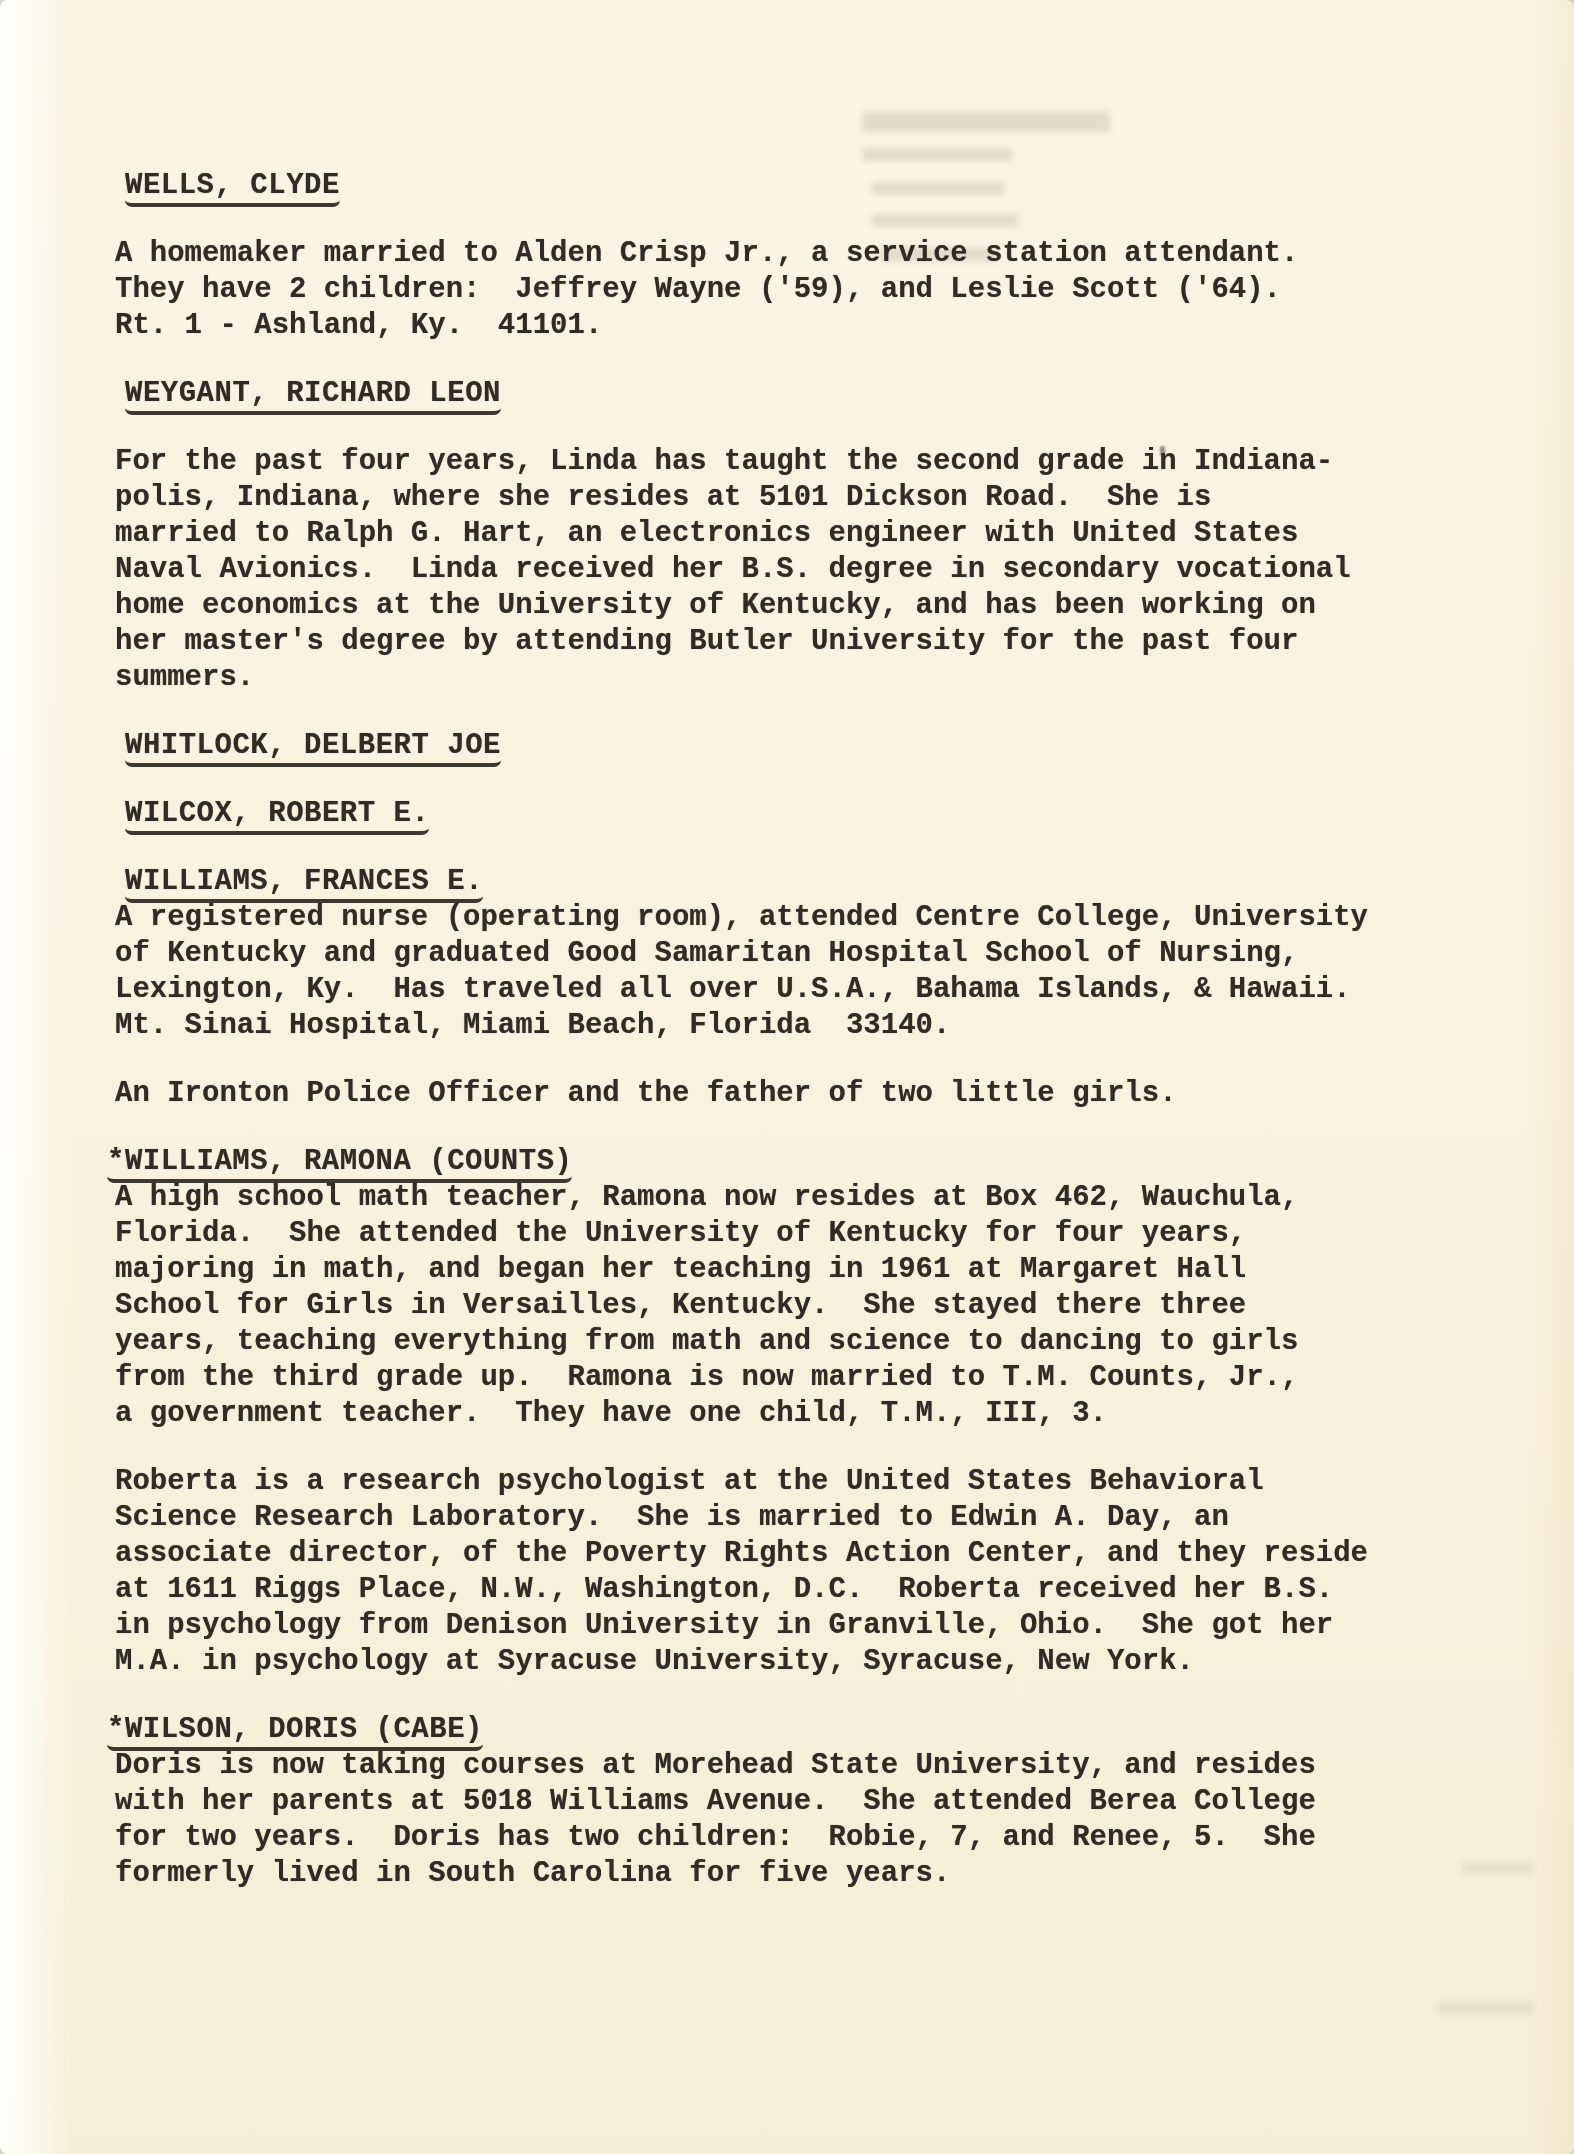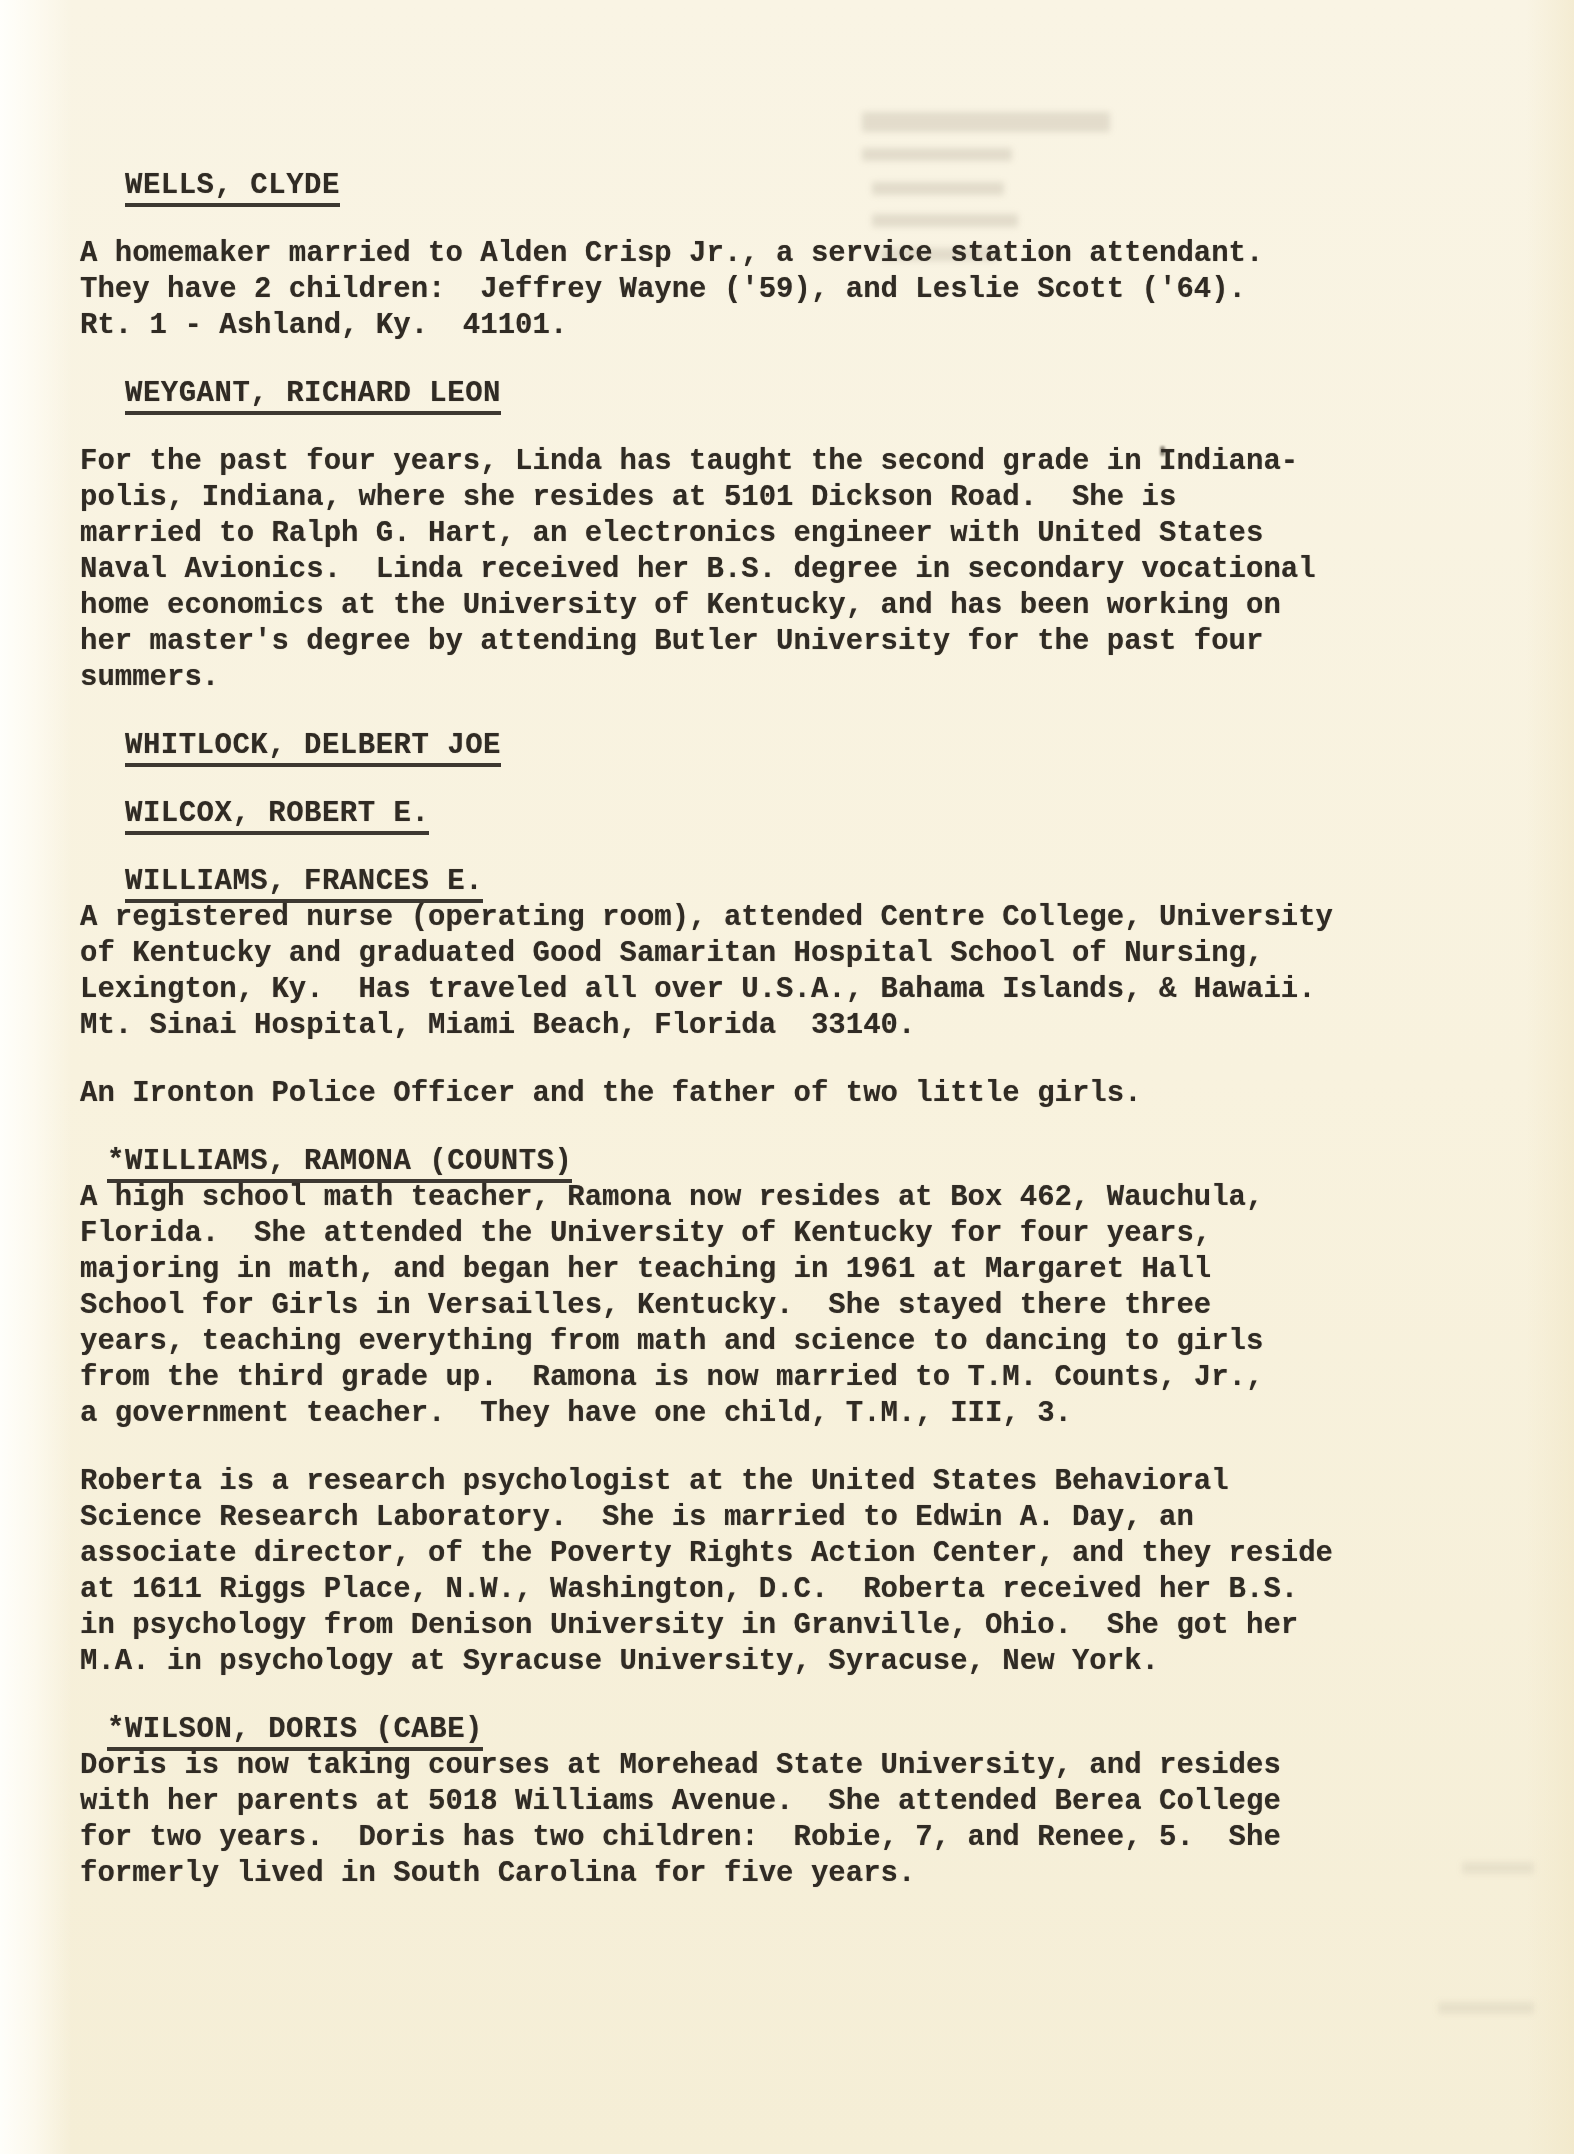--- a/index.html
+++ b/index.html
@@ -1,15 +1,15 @@
 <!DOCTYPE html>
 <html><head>
 <meta charset="utf-8">
 <style>
-  * { margin: 0; padding: 0; box-sizing: border-box; }
+  * { margin: 0; padding: 0; box-sizing: border-box; border-radius: 7px; }
   html, body { width: 1574px; height: 2154px; }
   body { background: #d8d2c2; }
 
   .page {
     position: relative;
     width: 1574px;
     height: 2154px;
     overflow: hidden;
     background:
       linear-gradient(90deg, rgba(255,255,252,0.95) 0px, rgba(255,253,246,0.70) 34px, rgba(248,242,222,0) 72px),
@@ -33,21 +33,21 @@
   .heading {
     display: inline-block;
     line-height: 30px;
     padding-bottom: 2px;
     border-bottom: 4px solid rgba(44,40,34,0.92);
     letter-spacing: 0.5px;
     white-space: pre;
   }
 
   .body {
-    margin-left: 80px;
+    margin-left: 115px;
     white-space: pre;
   }
 
   
   .ghost {
     position: absolute;
     background: rgba(110,100,78,0.16);
     filter: blur(3px);
     border-radius: 2px;
   }

